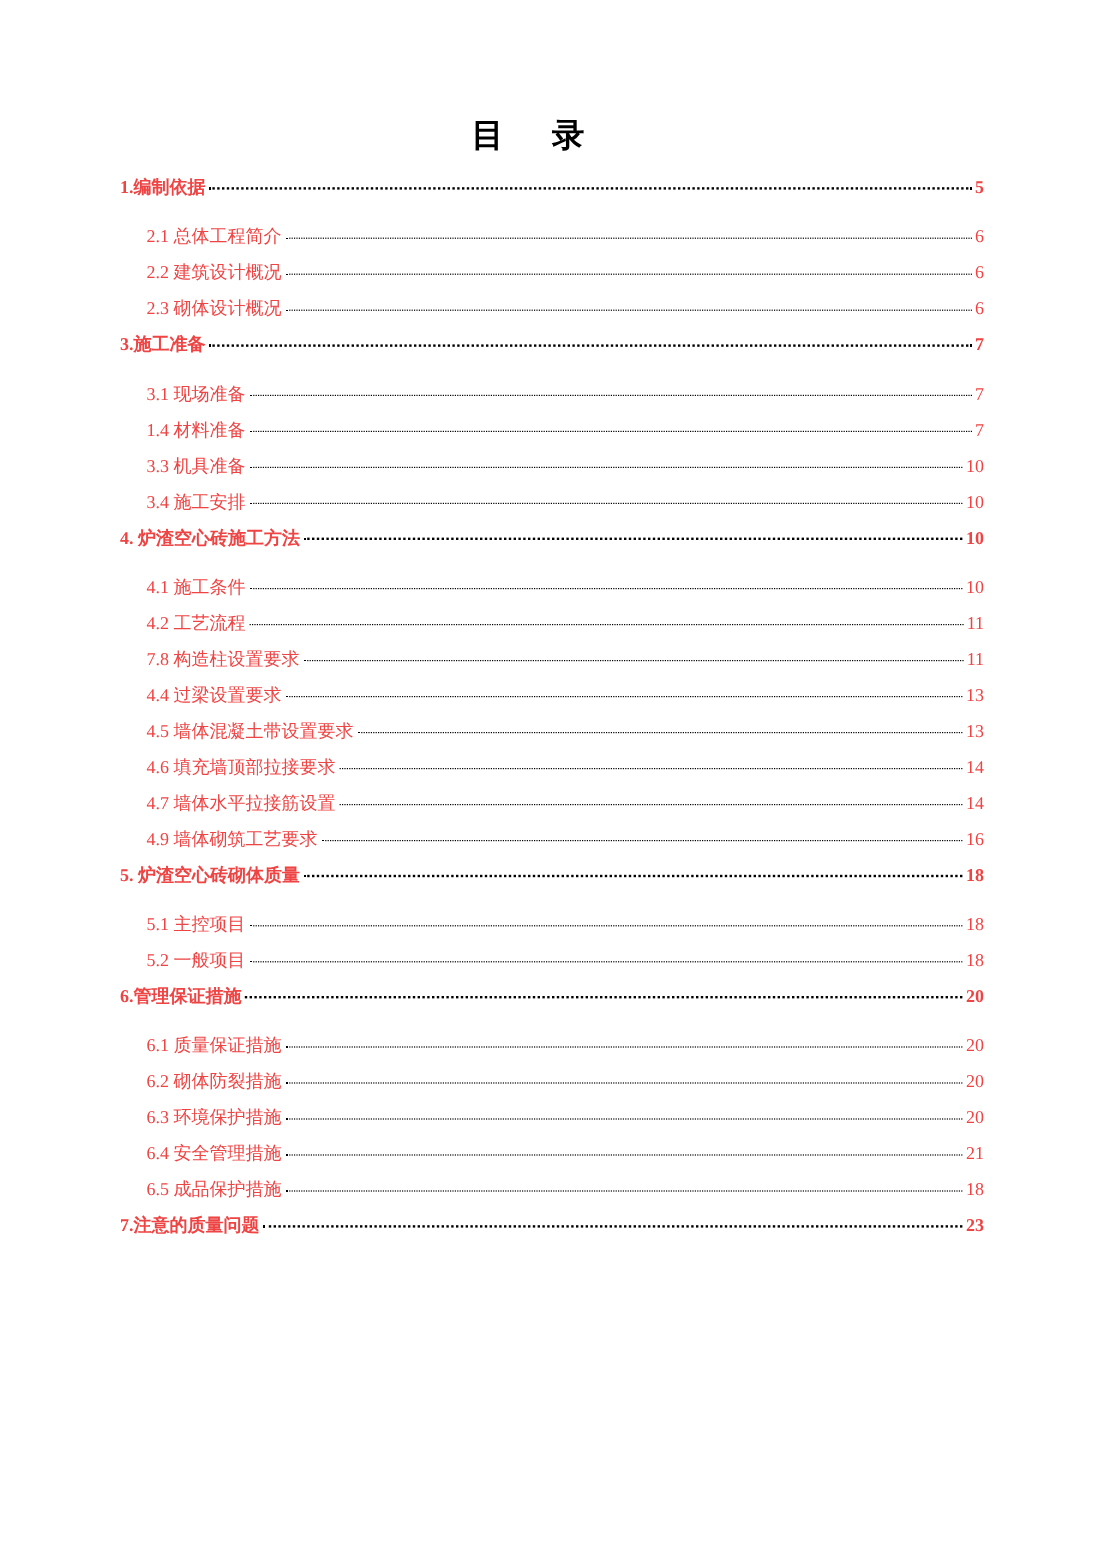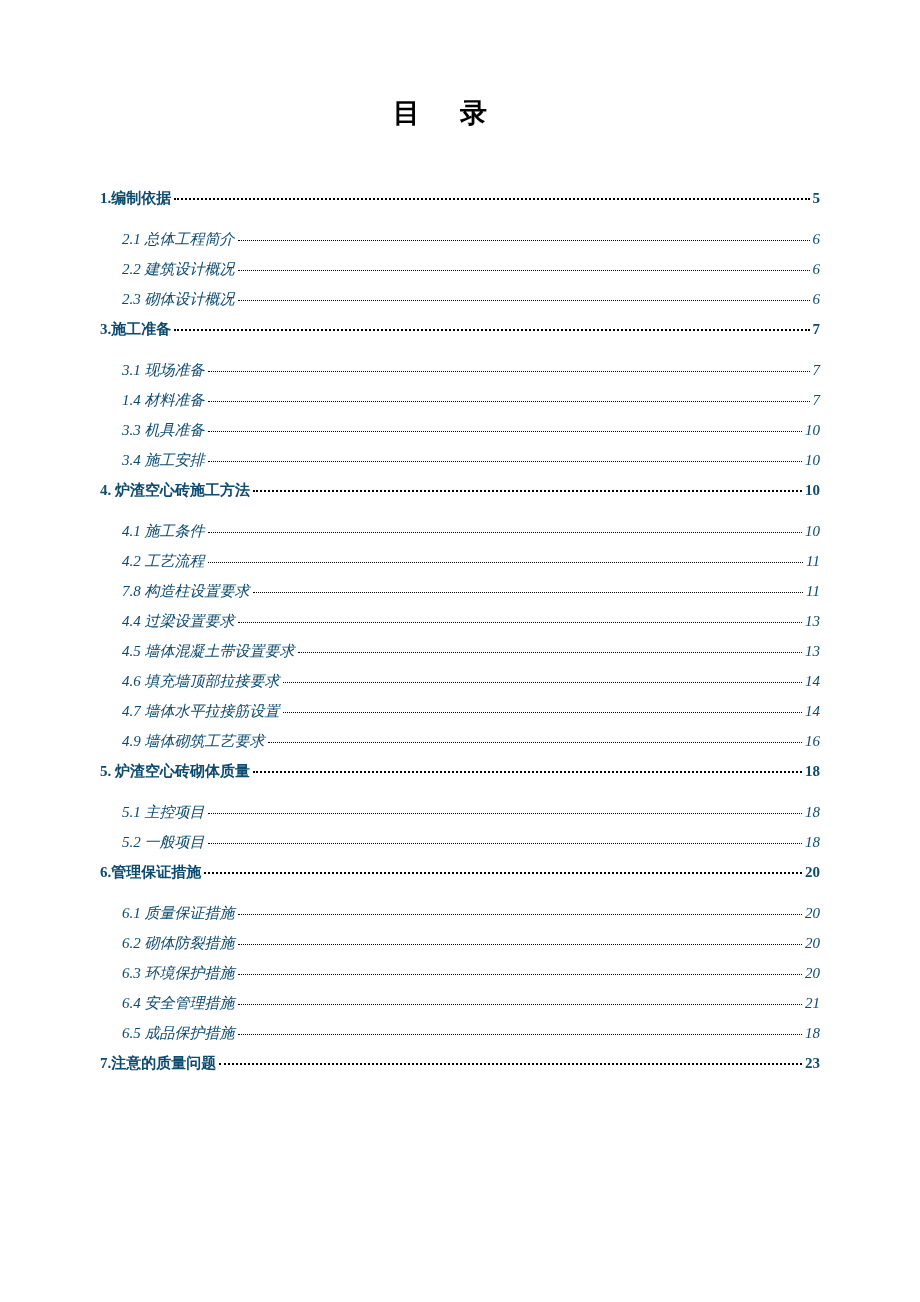--- a/index.html
+++ b/index.html
@@ -12,42 +12,41 @@
       height: 1302px;
       background: #ffffff;
       font-family: "SimSun", "宋体", serif;
       padding: 95px 100px 60px 100px;
     }
     .title {
       text-align: center;
       font-size: 27px;
       font-weight: bold;
       letter-spacing: 40px;
-      margin-bottom: 58px;
+      margin-bottom: 16px;
       color: #000;
     }
     .toc-entry {
       display: flex;
       align-items: baseline;
       margin-bottom: 11px;
       font-size: 15px;
-      color: #0c4a6e;
+      color: #ef4444;
     }
     .toc-entry.level-1 {
       font-weight: bold;
       margin-top: 4px;
       margin-bottom: 22px;
     }
     .toc-entry.level-1:first-of-type {
       margin-top: 0;
     }
     .toc-entry.level-2 {
       padding-left: 22px;
       font-weight: normal;
-      font-style: italic;
     }
     .toc-label {
       white-space: nowrap;
     }
     .toc-dots {
       flex: 1;
       border-bottom: 2px dotted #000;
       margin: 0 3px;
       position: relative;
       top: -3px;

